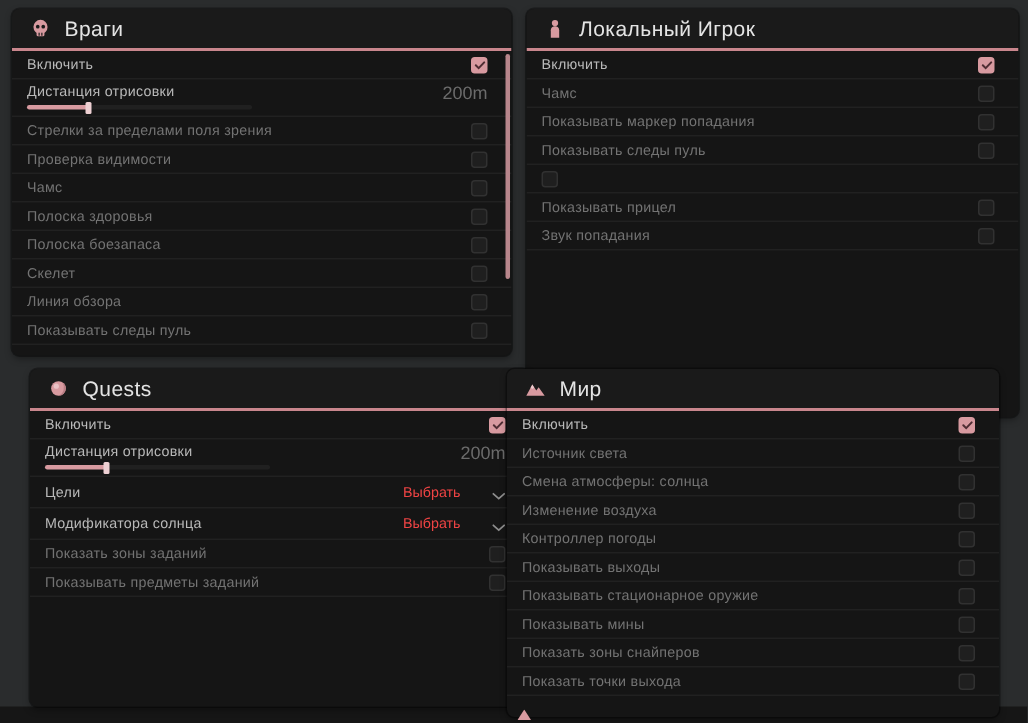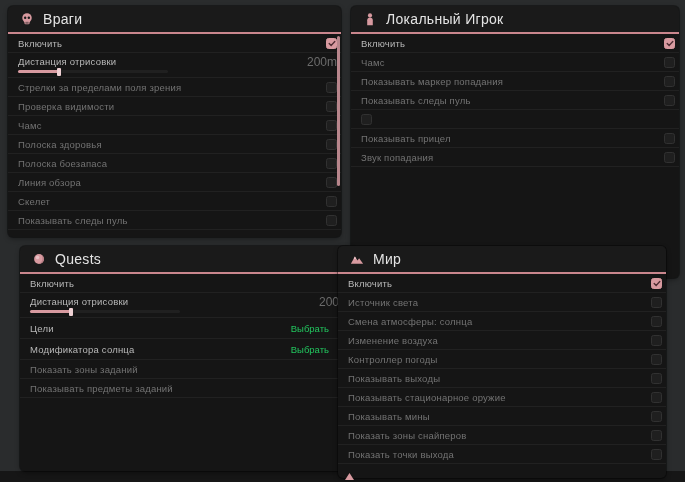--- a/index.html
+++ b/index.html
@@ -20,33 +20,33 @@
   #panel-world{left:338px;top:246px;width:328px;height:232px}
   .hdr{
     height:26px;display:flex;align-items:center;gap:9px;padding:0 12px;
     background:#1a1a1a;border-bottom:2px solid #c9868d;box-sizing:content-box;
   }
   .hdr .icn{width:14px;height:14px;flex:0 0 auto}
   .title{font-size:14px;font-weight:normal;color:#e4e4e4;letter-spacing:.3px}
   .body{position:relative}
   .row{
     display:flex;align-items:center;justify-content:space-between;
-    height:19px;box-sizing:border-box;padding:0 4px 0 10px;
+    height:19px;box-sizing:border-box;padding:0 16px 0 10px;
     border-bottom:1px solid #212121;
   }
   .row-slider{display:block;height:25px;padding-top:2px}
   .rline{display:flex;align-items:center;justify-content:space-between;height:13px}
   .track{position:relative;width:150px;height:3px;background:rgba(255,255,255,.05);border-radius:2px;margin-top:2px}
   .fill{position:absolute;left:0;top:0;height:100%;background:#d89aa0;border-radius:2px}
   .handle{position:absolute;top:-2.5px;width:4px;height:8px;background:#eed0d3;border-radius:1px;transform:translateX(-2px)}
   .row-select{height:21px}
   .lbl{font-size:9.5px;color:#737373;letter-spacing:.2px;white-space:nowrap}
   .em .lbl{color:#b9b9b9}
   .val{font-size:12px;color:#6b6b6b}
-  .select{display:flex;align-items:flex-start;gap:11px;color:#22c55e;cursor:pointer}
+  .select{display:flex;align-items:flex-end;gap:21px;color:#ef4444;cursor:pointer}
   .selval{font-size:9.5px}
   .chev{width:9px;height:6px;color:#8d8d8d}
   .checkbox{
     width:11px;height:11px;border-radius:2.5px;background:#1f1f1f;border:1px solid #313131;
     box-sizing:border-box;display:flex;align-items:center;justify-content:center;flex:0 0 auto;cursor:pointer;
   }
   .checkbox.on{background:#d89aa0;border-color:#d89aa0}
   .checkbox svg{width:8px;height:7px;display:block}
   .vscroll{position:absolute;right:1px;top:30px;width:3px;height:150px;background:#b8868c;border-radius:2px;z-index:2}
   .cursor-tri{position:absolute;left:345px;top:473px;width:9px;height:7px;z-index:3}
@@ -101,25 +101,25 @@
       </div>
       <div class="row row-checkbox">
         <span class="lbl">Полоска здоровья</span>
         <span class="checkbox"></span>
       </div>
       <div class="row row-checkbox">
         <span class="lbl">Полоска боезапаса</span>
         <span class="checkbox"></span>
       </div>
       <div class="row row-checkbox">
+        <span class="lbl">Скелет</span>
+        <span class="checkbox"></span>
+      </div>
+      <div class="row row-checkbox">
         <span class="lbl">Линия обзора</span>
-        <span class="checkbox"></span>
-      </div>
-      <div class="row row-checkbox">
-        <span class="lbl">Скелет</span>
         <span class="checkbox"></span>
       </div>
       <div class="row row-checkbox">
         <span class="lbl">Показывать следы пуль</span>
         <span class="checkbox"></span>
       </div>
     </div>
   <div class="vscroll"></div>
 </section>
 

